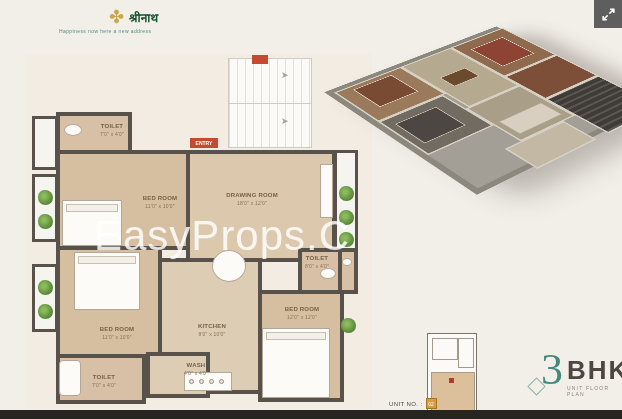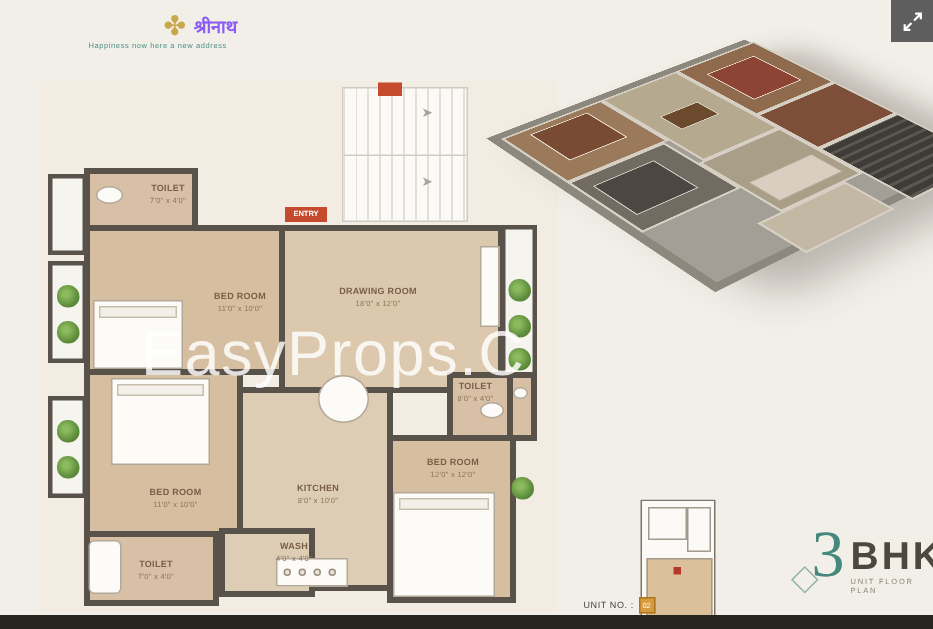--- a/index.html
+++ b/index.html
@@ -25,21 +25,21 @@
 </head>
 <body>
 
 <div id="page">
 
   <div class="abs" style="left:26px;top:54px;width:346px;height:354px;background:#f3e9de;opacity:.55;"></div>
 
   <div class="abs" style="left:55px;top:8px;width:160px;z-index:8;">
     <div style="display:flex;align-items:center;gap:5px;margin-left:54px;">
       <span style="color:#c9a84c;font-size:18px;line-height:1;">✤</span>
-      <span style="font-size:12px;color:#8b5cf6;font-weight:bold;">श्रीनाथ</span>
+      <span style="font-size:12px;color:#14532d;font-weight:bold;">श्रीनाथ</span>
     </div>
     <div style="font-size:5px;color:#4a9187;margin:2px 0 0 4px;letter-spacing:.4px;">Happiness now here a new address</div>
   </div>
 
   <div class="abs" style="left:228px;top:58px;width:84px;height:90px;background:#fbfaf6;border:1px solid #cfcac2;
               background-image:repeating-linear-gradient(90deg,#e3dfd8 0 1px,transparent 1px 8px);">
     <div style="position:absolute;left:0;right:0;top:44px;height:1px;background:#cfcac2;"></div>
     <span class="sarrow" style="left:52px;top:12px;">➤</span>
     <span class="sarrow" style="left:52px;top:58px;">➤</span>
   </div>

